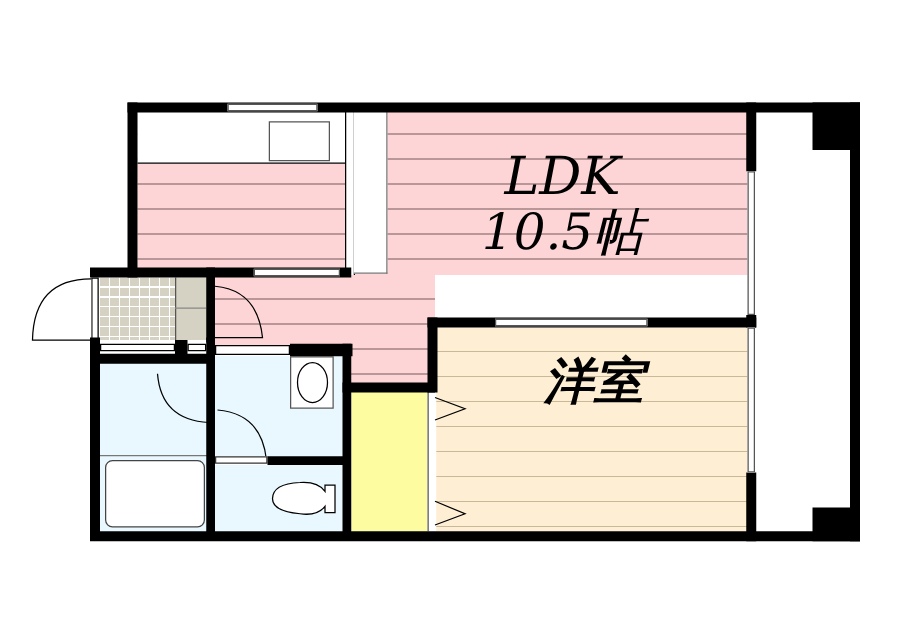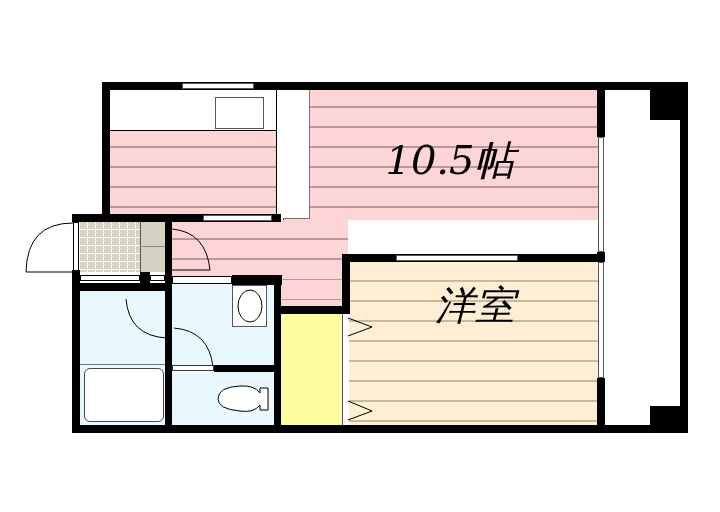--- a/index.html
+++ b/index.html
@@ -112,17 +112,18 @@
 <div class="wall" style="left:342px;top:254px;width:8px;height:60px;"></div>
 <div class="wall" style="left:342px;top:254px;width:263px;height:8px;"></div>
 
 <div class="window" style="left:182px;top:83px;width:72px;height:6px;"></div>
 <div class="window" style="left:203px;top:215px;width:69px;height:6px;"></div>
 <div class="window" style="left:396px;top:255px;width:122px;height:6px;"></div>
 <div class="window" style="left:598px;top:137px;width:6px;height:115px;"></div>
 <div class="window" style="left:598px;top:262px;width:6px;height:116px;"></div>
 
 <div class="label" style="left:360px;top:120px;width:180px;">
-  <div style="font-size:40px;margin-top:20px;">10.5帖</div>
+  <div style="font-size:42px;">LDK</div>
+  <div style="font-size:40px;margin-top:4px;">10.5帖</div>
 </div>
-<div class="label" style="left:390px;top:285px;width:170px;">
+<div class="label" style="left:390px;top:285px;width:170px;font-weight:bold;">
   <div style="font-size:40px;">洋室</div>
 </div>
 
 </body></html>

